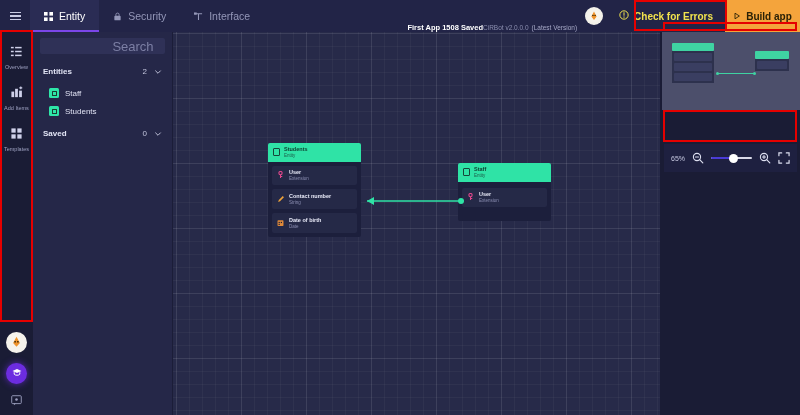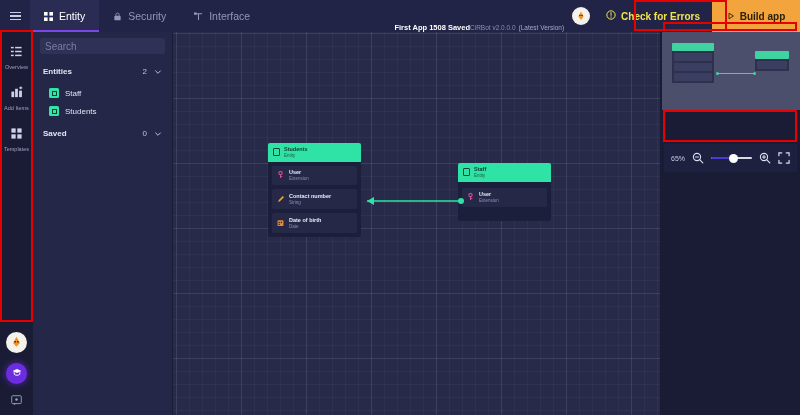--- a/index.html
+++ b/index.html
@@ -48,21 +48,21 @@
     align-items: center; justify-content: center; flex: none;
   }
 
   .btn-errors {
     display: flex; align-items: center; gap: 5px; padding: 0 12px;
     font-size: 10px; font-weight: bold; color: #f2e34d; cursor: pointer;
     align-self: center; height: 26px;
   }
   .btn-build {
     display: flex; align-items: center; justify-content: center; gap: 5px;
-    width: 88px; background: #f3a council; background: #f4a council;
+    width: 75px; background: #f3a council; background: #f4a council;
     background: #f4a43c; color: #2a2106; font-size: 10px; font-weight: bold;
     cursor: pointer;
   }
 
   
   .hl { position: absolute; border: 2px solid #e60000; pointer-events: none; z-index: 40; }
 
   
   .rail {
     position: absolute; left: 0; top: 32px; width: 33px; height: 383px;
@@ -94,21 +94,21 @@
     position: absolute; left: 33px; top: 32px; width: 140px; height: 383px;
     background: #252748; border-right: 1px solid #1b1d38;
   }
   .search-wrap { padding: 6px 7px 4px; }
   .search-box {
     display: flex; align-items: center; gap: 4px; height: 16px;
     background: #2f3157; border-radius: 2px; padding: 0 5px;
   }
   .search-box input {
     flex: 1; background: transparent; border: none; outline: none;
-    color: #d3d5ee; font-size: 10px; font-family: "Liberation Sans", sans-serif;
+    color: #d3d5ee; font-size: 13px; font-family: "Liberation Sans", sans-serif; text-align: center;
   }
   .search-box input::placeholder { color: #7c7fa4; }
   .group-row {
     display: flex; align-items: center; padding: 4px 10px; cursor: pointer;
   }
   .group-row .gname { flex: 1; font-size: 8px; font-weight: bold; color: #e2e4f5; }
   .group-row .gcount { font-size: 8px; color: #c3c5dd; margin-right: 7px; }
   .ent-row {
     display: flex; align-items: center; gap: 6px; padding: 4px 8px 4px 16px;
     cursor: pointer;

